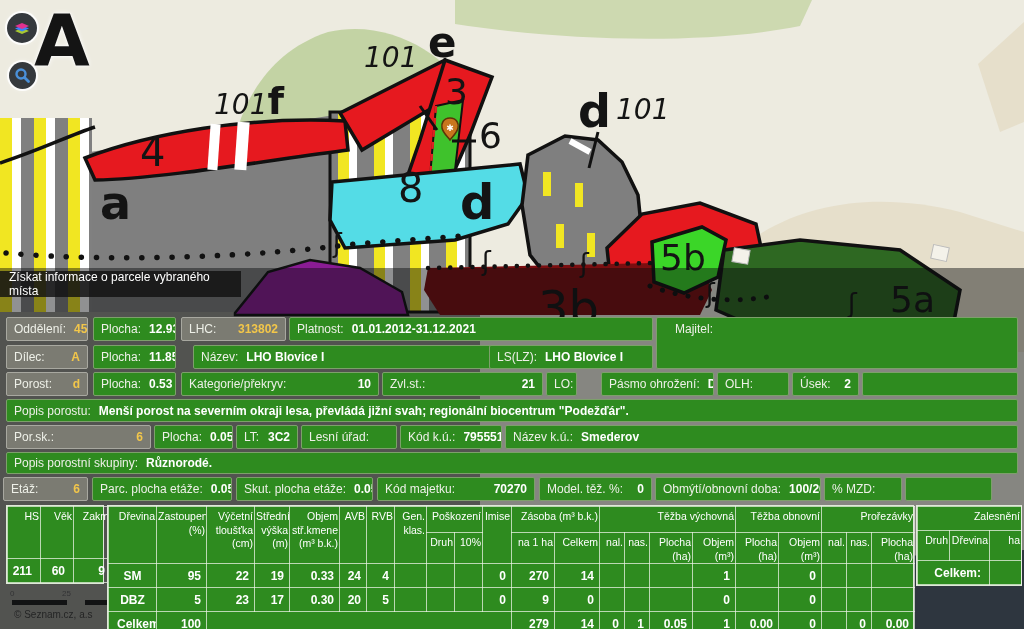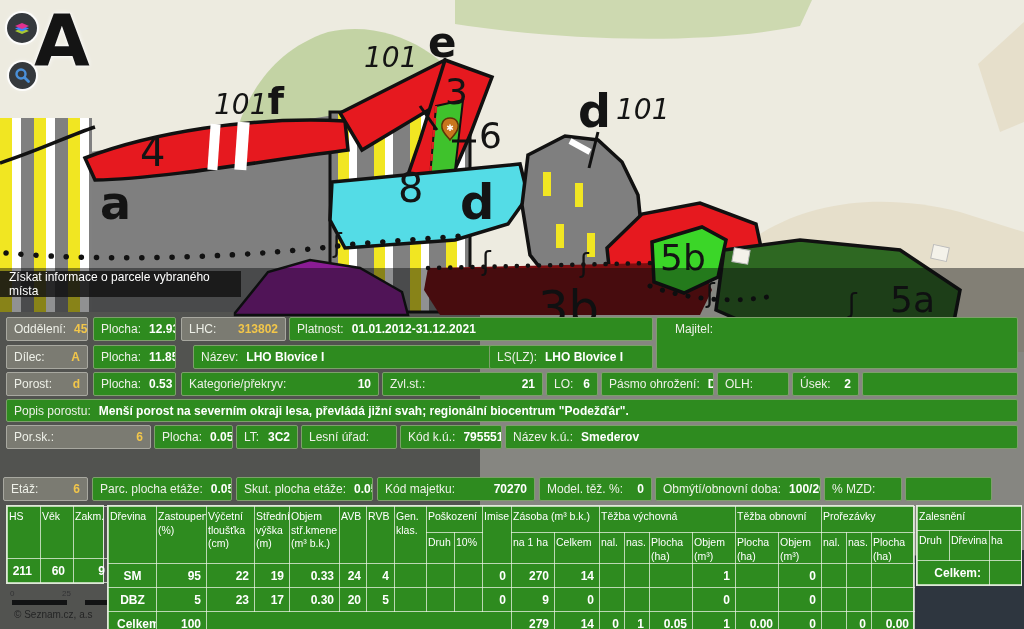--- a/index.html
+++ b/index.html
@@ -25,21 +25,21 @@
   .pbox.gray{background:#7b7b72;border-color:#a8a8a0;}
   .pbox .lab{white-space:nowrap;margin-right:8px;}
   .pbox .val{font-weight:700;color:#fff;white-space:nowrap;}
   .pbox .val.yellow{color:#f2c64a;}
   .pbox.lefty{justify-content:flex-start;}
   .pbox.tall{height:52px;align-items:flex-start;padding-top:4px;}
   
   .sblock{position:absolute;background:#2e8b1f;border:1px solid #dfe8d8;box-sizing:border-box;}
   .sblock table{border-collapse:collapse;width:100%;table-layout:fixed;}
   .sblock th,.sblock td{border:1px solid rgba(235,242,230,0.75);color:#fff;overflow:hidden;}
-  .sblock th{font-weight:400;font-size:10.5px;text-align:left;vertical-align:top;
+  .sblock th{font-weight:400;font-size:10.5px;text-align:right;vertical-align:top;
     padding:3px 1px 0;white-space:pre-line;line-height:1.3;}
   .sblock td{font-weight:700;font-size:12px;text-align:right;padding:0 5px 0 0;height:23px;}
   .sblock td.c{text-align:center;padding:0;}
   .sblock td.l{text-align:left;padding:0 0 0 8px;}
   .sblock td.r{text-align:right;padding-right:8px;}
 </style>
 </head>
 <body>
 
 <div id="screen">
@@ -216,21 +216,21 @@
     <span class="val">0.53</span>
   </div>
   <div class="pbox" style="left:181px;top:372px;width:198px;">
     <span class="lab">Kategorie/překryv:</span>
     <span class="val">10</span>
   </div>
   <div class="pbox" style="left:382px;top:372px;width:161px;">
     <span class="lab">Zvl.st.:</span>
     <span class="val">21</span>
   </div>
-  <div class="pbox" style="left:546px;top:372px;width:52px;">
+  <div class="pbox" style="left:546px;top:372px;width:31px;">
     <span class="lab">LO:</span>
     <span class="val">6</span>
   </div>
   <div class="pbox" style="left:601px;top:372px;width:113px;">
     <span class="lab">Pásmo ohrožení:</span>
     <span class="val">D</span>
   </div>
   <div class="pbox lefty" style="left:717px;top:372px;width:72px;">
     <span class="lab">OLH:</span>
   </div>
@@ -262,20 +262,24 @@
   </div>
   <div class="pbox" style="left:400px;top:425px;width:102px;">
     <span class="lab">Kód k.ú.:</span>
     <span class="val">795551</span>
   </div>
   <div class="pbox lefty" style="left:505px;top:425px;width:513px;">
     <span class="lab">Název k.ú.:</span>
     <span class="val">Smederov</span>
   </div>
 
+  <div class="pbox lefty" style="left:6px;top:452px;width:1012px;height:22px;">
+    <span class="lab">Popis porostní skupiny:</span>
+    <span class="val">Různorodé.</span>
+  </div>
 
   <div class="pbox gray" style="left:3px;top:477px;width:85px;">
     <span class="lab">Etáž:</span>
     <span class="val yellow">6</span>
   </div>
   <div class="pbox" style="left:92px;top:477px;width:140px;">
     <span class="lab">Parc. plocha etáže:</span>
     <span class="val">0.05</span>
   </div>
   <div class="pbox" style="left:236px;top:477px;width:137px;">

